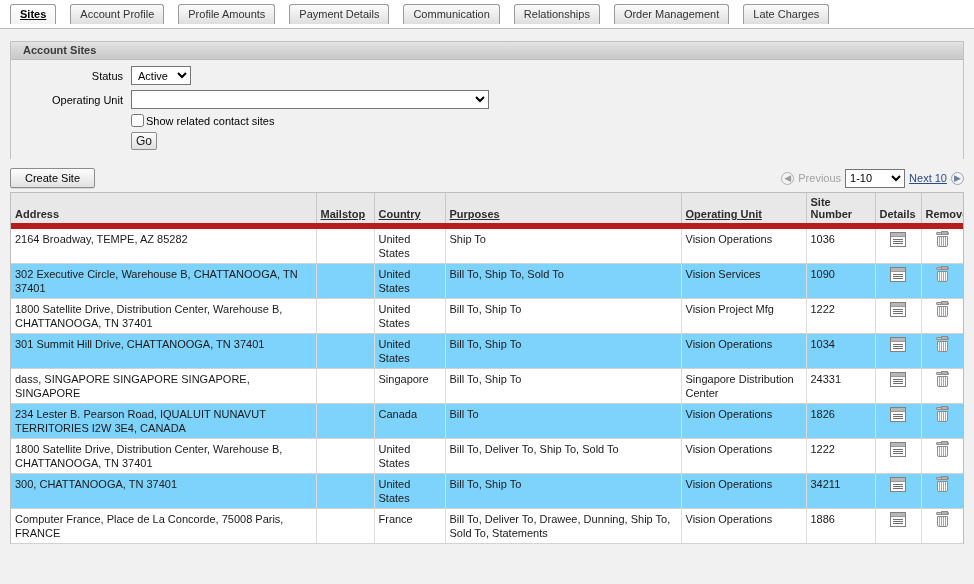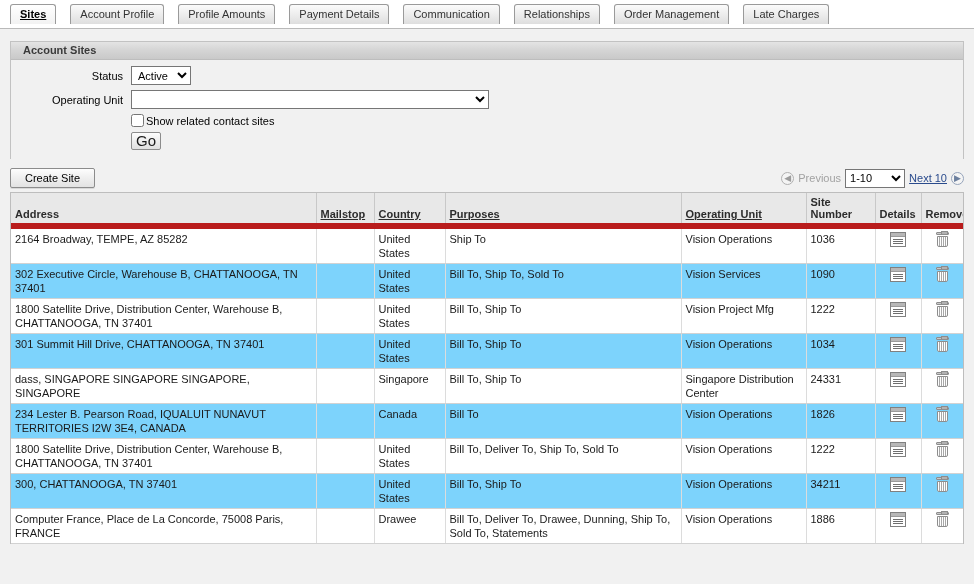--- a/index.html
+++ b/index.html
@@ -115,21 +115,21 @@
   }
   input.cbx {
     width: 13px;
     height: 13px;
     margin: 0 2px 0 0;
     padding: 0;
     vertical-align: middle;
   }
   .btn {
     font-family: "Liberation Sans", sans-serif;
-    font-size: 15px;
+    font-size: 12px;
     line-height: 14px;
     padding: 1px 5px;
     border: 1px solid #8c8c8c;
     border-radius: 2px;
     background: linear-gradient(to bottom, #fdfdfd 0%, #ececec 55%, #e0e0e0 100%);
     color: #1a1a1a;
     cursor: pointer;
   }
   .btn-go { padding: 1px 4px; }
 
@@ -457,21 +457,21 @@
             <td>United States</td>
             <td>Bill To, Ship To</td>
             <td>Vision Operations</td>
             <td>34211</td>
             <td class="center"><span class="iconbtn"><span class="ico-details"></span></span></td>
             <td class="center"><span class="iconbtn"><span class="ico-trash"><span class="lid"></span><span class="can"></span></span></span></td>
           </tr>
           <tr class="odd">
             <td>Computer France, Place de La Concorde, 75008 Paris, FRANCE</td>
             <td></td>
-            <td>Drawee</td>
+            <td>France</td>
             <td>Bill To, Deliver To, Drawee, Dunning, Ship To, Sold To, Statements</td>
             <td>Vision Operations</td>
             <td>1886</td>
             <td class="center"><span class="iconbtn"><span class="ico-details"></span></span></td>
             <td class="center"><span class="iconbtn"><span class="ico-trash"><span class="lid"></span><span class="can"></span></span></span></td>
           </tr>
         </tbody>
     </table>
   </div>
 

